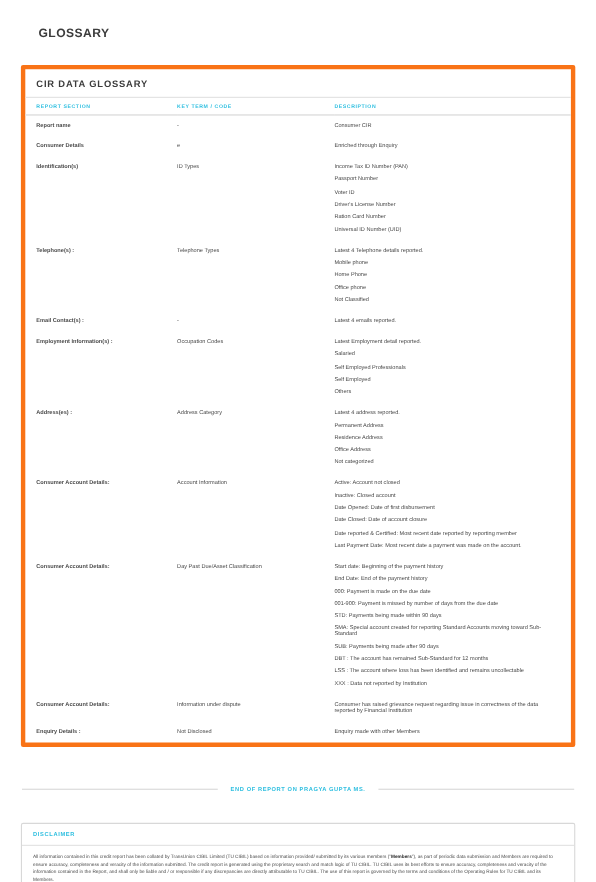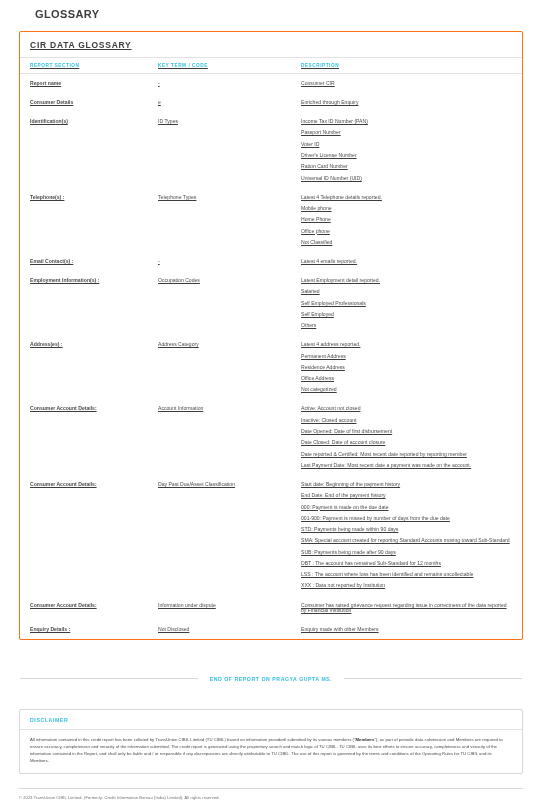--- a/index.html
+++ b/index.html
@@ -12,37 +12,36 @@
     height: 802px;
     font-family: "Liberation Sans", sans-serif;
     color: #3c3c3c;
     -webkit-font-smoothing: antialiased;
   }
   .page {
     width: 542px;
     height: 688px;
     position: relative;
     box-sizing: border-box;
-    padding: 0 16px;
+    padding: 17px 16px;
   }
   
   .page-title {
     font-size: 11px;
     font-weight: bold;
     letter-spacing: 0.4px;
     color: #3c3c3c;
     padding: 8px 0 6px 19px;
   }
   
   .card {
-    border: 1px solid #f97316;
+    border: 4px solid #f97316;
     border-radius: 2px;
-    margin: 5px 3px;
+    margin: 16px 3px;
     background: #fff;
-    text-decoration: underline;
   }
   .card-title {
     font-size: 8.5px;
     font-weight: bold;
     letter-spacing: 0.75px;
     color: #3c3c3c;
     padding: 8px 10px 7px 10px;
     border-bottom: 1px solid #e2e2e2;
   }
   

